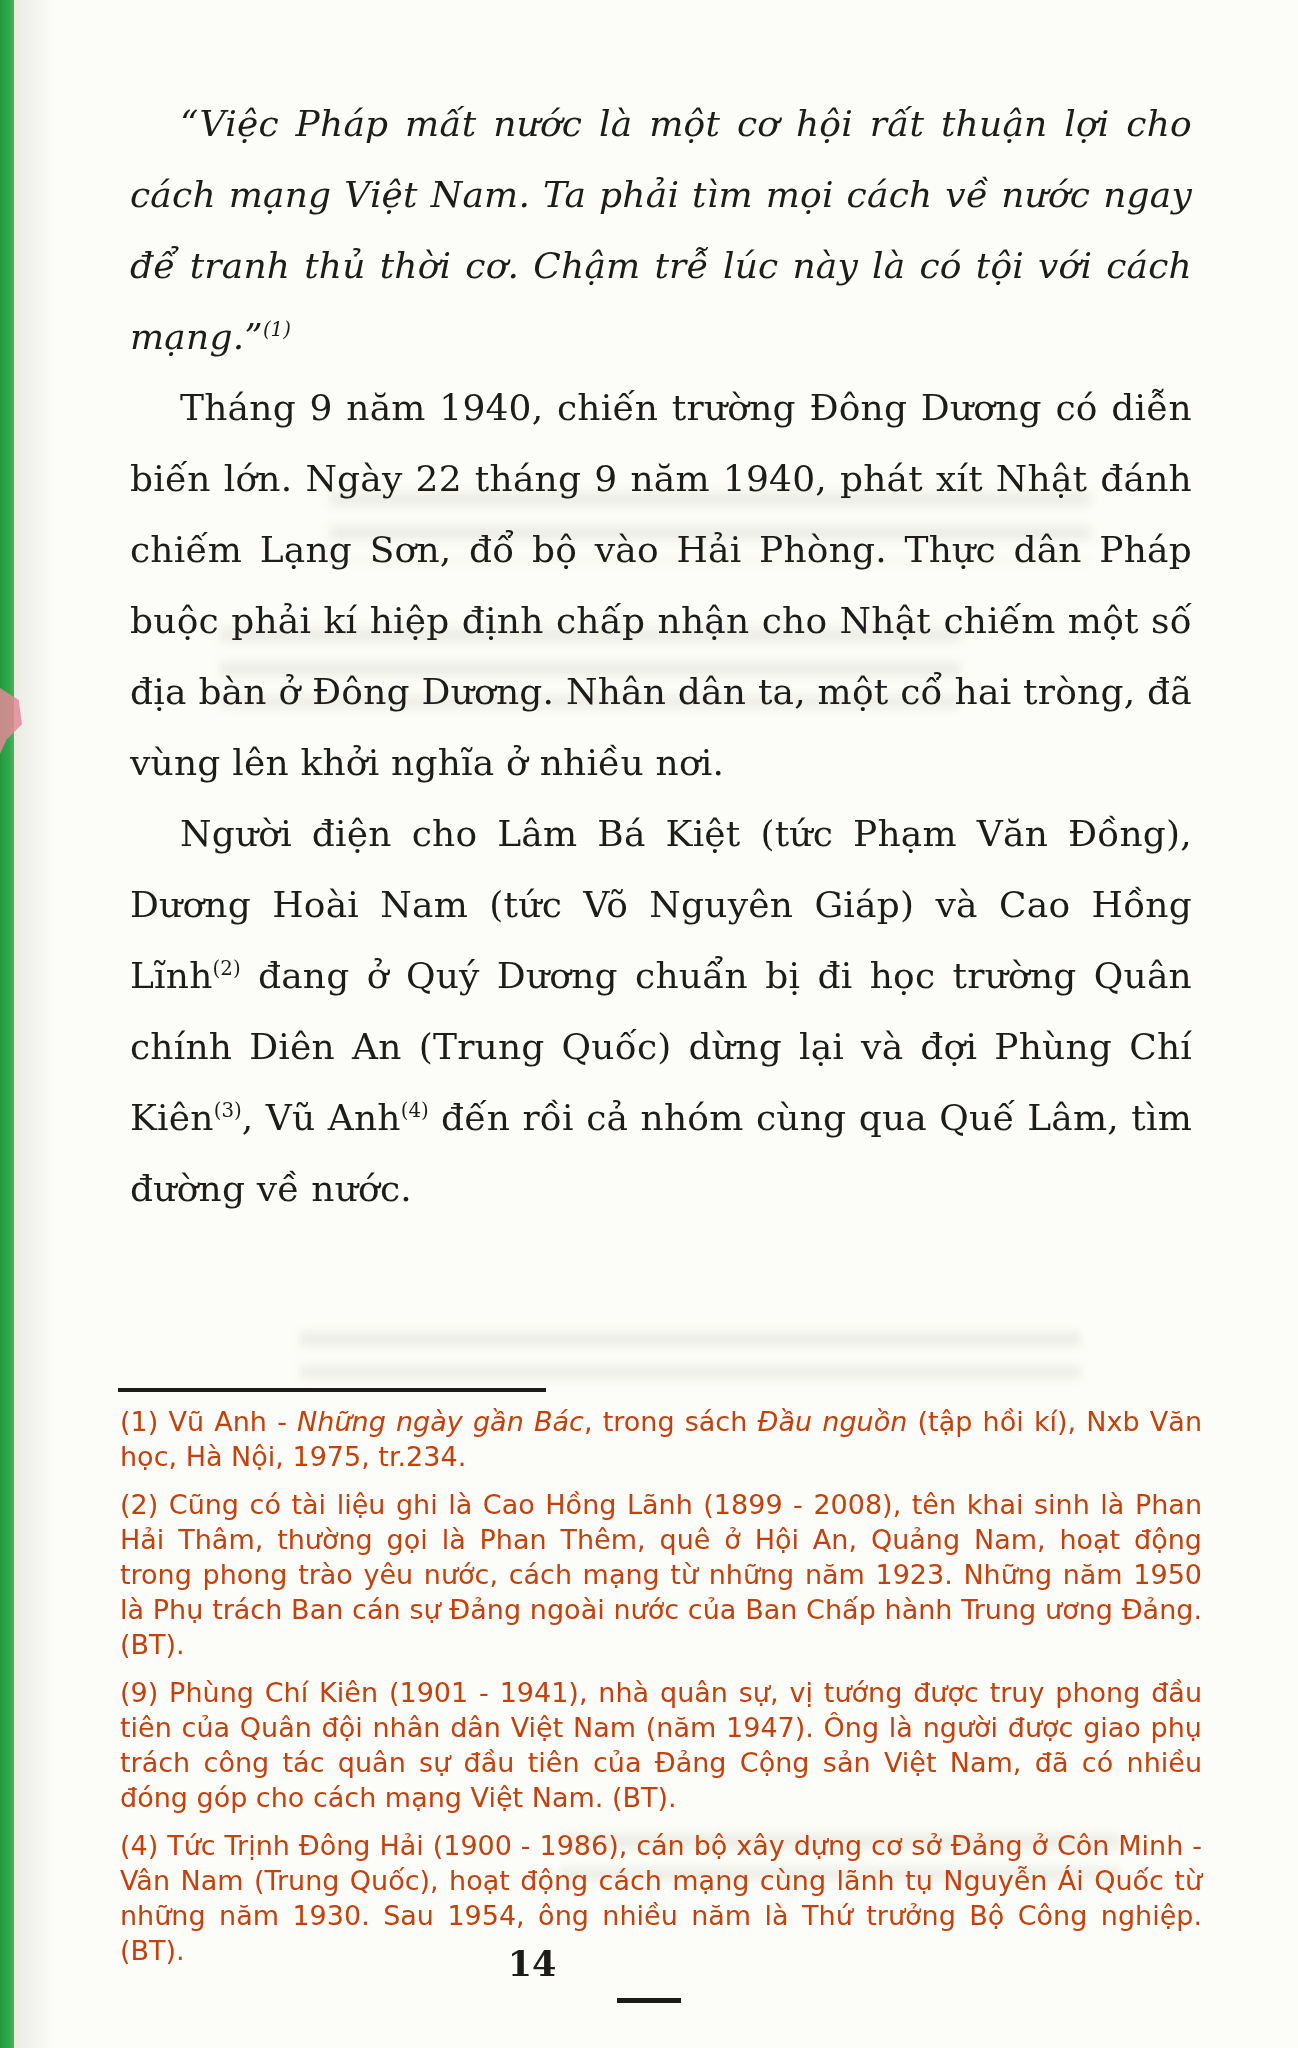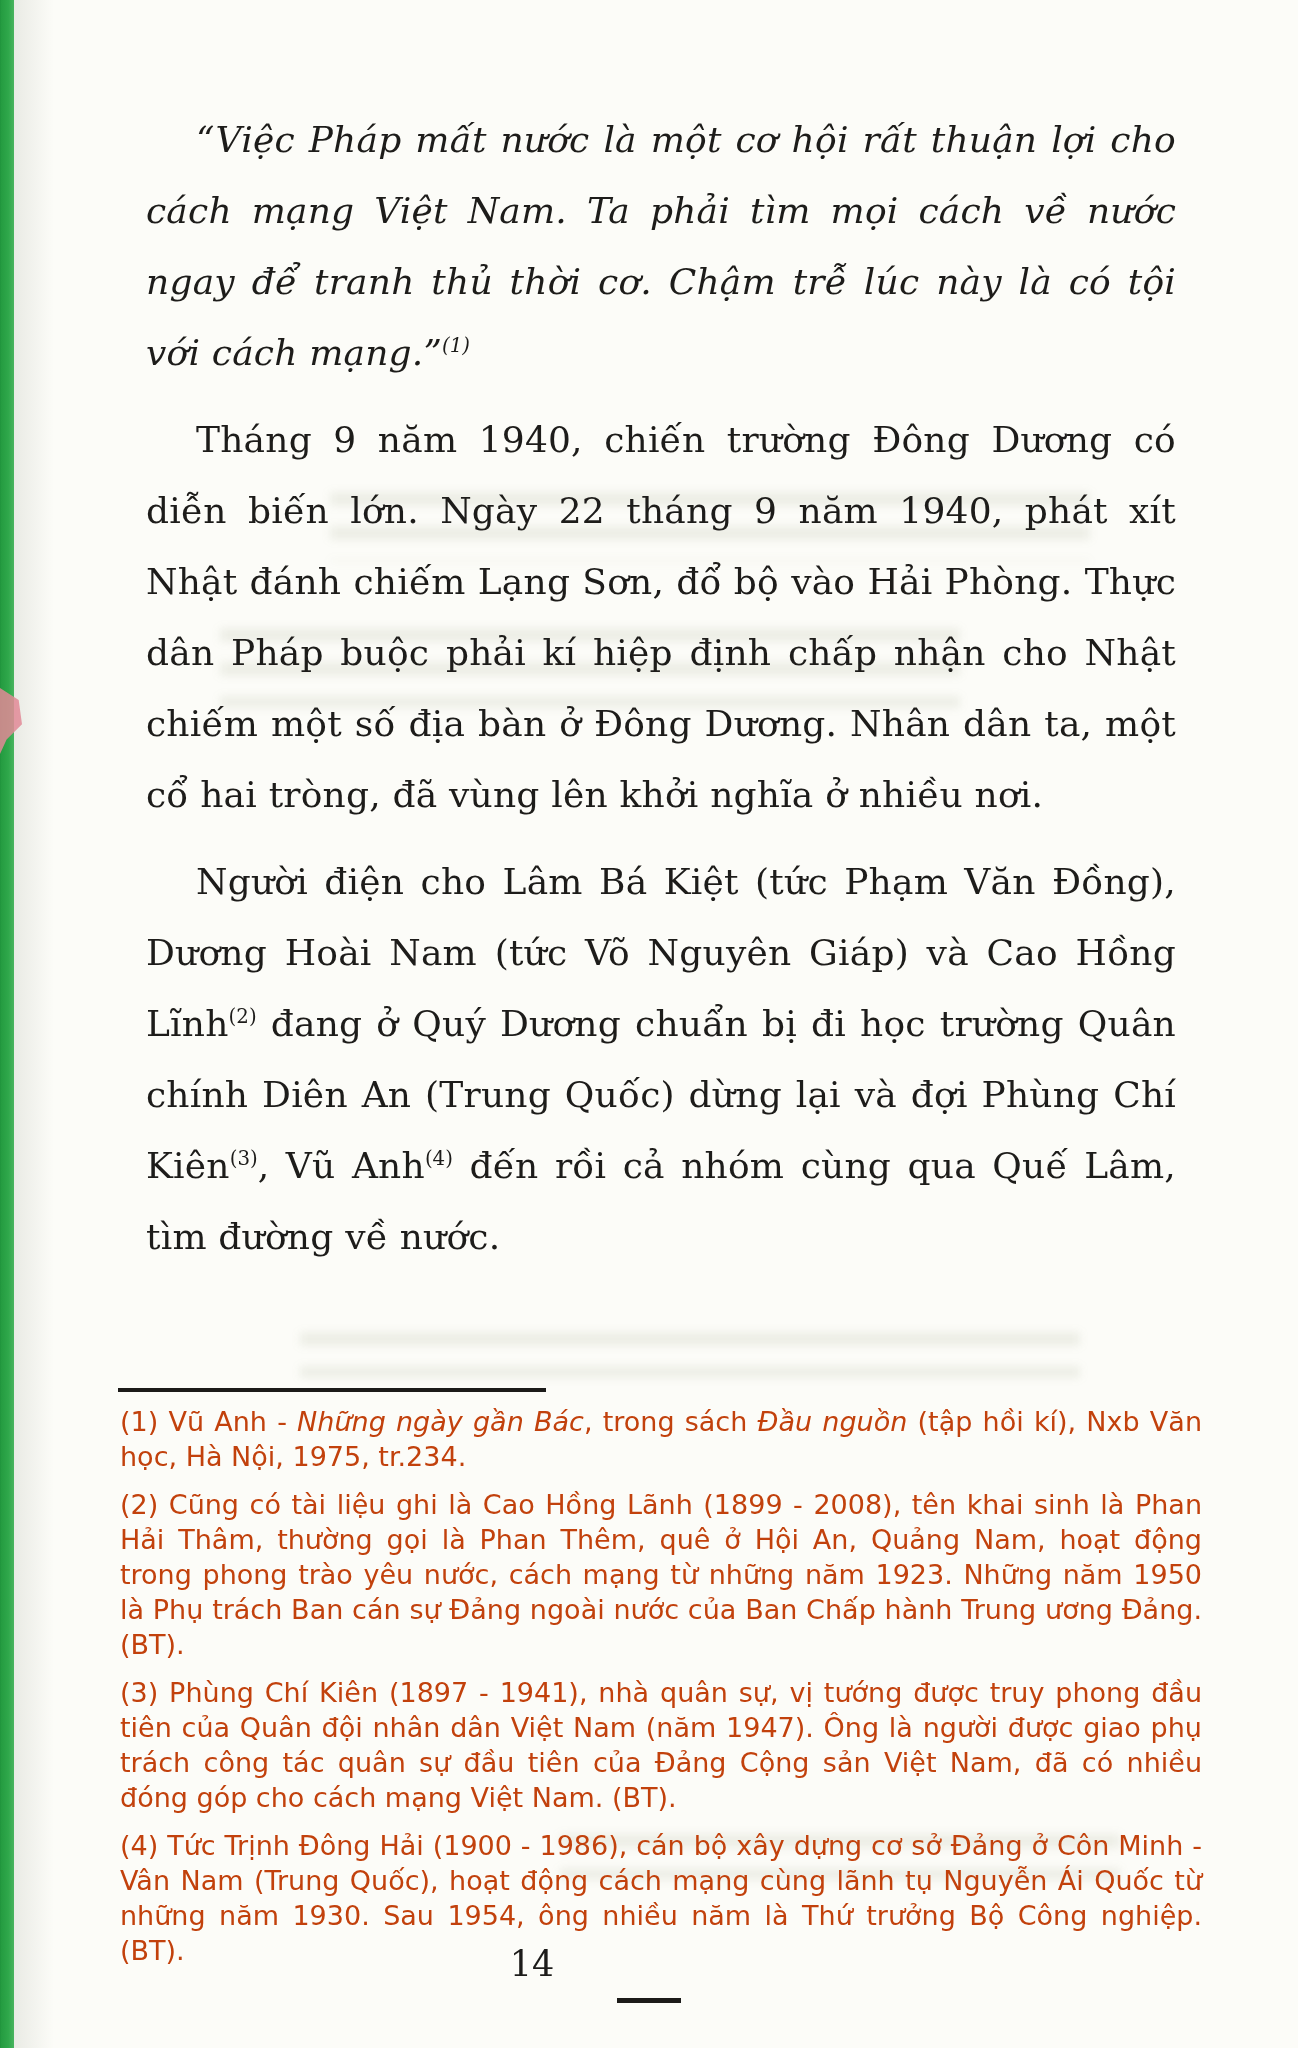--- a/index.html
+++ b/index.html
@@ -31,21 +31,21 @@
   .ghost{
     position:absolute;
     background:repeating-linear-gradient(180deg, rgba(110,120,80,0.10) 0 14px, rgba(110,120,80,0) 14px 34px);
     filter:blur(4px);
     pointer-events:none;
   }
   .text-area{
     position:absolute;left:130px;top:88px;width:1062px;
   }
   .para{
-    margin:16px;
+    margin:0;
     font-size:36px;
     line-height:71px;
     text-align:justify;
     text-indent:50px;
     letter-spacing:0.2px;
   }
   .para.quote{
     font-style:italic;
   }
   sup{
@@ -65,21 +65,21 @@
     margin:0 0 13px 0;
     font-family:"DejaVu Sans", sans-serif;
     font-size:27px;
     line-height:35px;
     text-align:justify;
     color:#c2410c;
   }
   .page-number{
     position:absolute;top:1942px;left:0;width:1064px;
     text-align:center;
-    font-weight:normal;
+    font-weight:bold;
     font-size:35px;
     line-height:44px;
   }
   .page-number-underline{
     position:absolute;top:1998px;left:617px;width:64px;height:5px;
     background:#1c1b19;
   }
 </style>
 </head>
 <body>
@@ -96,18 +96,18 @@
 <div class="text-area" id="text-area">
     <p class="para quote">“Việc Pháp mất nước là một cơ hội rất thuận lợi cho cách mạng Việt Nam. Ta phải tìm mọi cách về nước ngay để tranh thủ thời cơ. Chậm trễ lúc này là có tội với cách mạng.”<sup>(1)</sup></p>
     <p class="para">Tháng 9 năm 1940, chiến trường Đông Dương có diễn biến lớn. Ngày 22 tháng 9 năm 1940, phát xít Nhật đánh chiếm Lạng Sơn, đổ bộ vào Hải Phòng. Thực dân Pháp buộc phải kí hiệp định chấp nhận cho Nhật chiếm một số địa bàn ở Đông Dương. Nhân dân ta, một cổ hai tròng, đã vùng lên khởi nghĩa ở nhiều nơi.</p>
     <p class="para">Người điện cho Lâm Bá Kiệt (tức Phạm Văn Đồng), Dương Hoài Nam (tức Võ Nguyên Giáp) và Cao Hồng Lĩnh<sup>(2)</sup> đang ở Quý Dương chuẩn bị đi học trường Quân chính Diên An (Trung Quốc) dừng lại và đợi Phùng Chí Kiên<sup>(3)</sup>, Vũ Anh<sup>(4)</sup> đến rồi cả nhóm cùng qua Quế Lâm, tìm đường về nước.</p>
   </div>
 
 <div class="footnote-sep"></div>
 <div class="footnotes" id="footnotes">
     <p class="footnote">(1) Vũ Anh - <i>Những ngày gần Bác</i>, trong sách <i>Đầu nguồn</i> (tập hồi kí), Nxb Văn học, Hà Nội, 1975, tr.234.</p>
     <p class="footnote">(2) Cũng có tài liệu ghi là Cao Hồng Lãnh (1899 - 2008), tên khai sinh là Phan Hải Thâm, thường gọi là Phan Thêm, quê ở Hội An, Quảng Nam, hoạt động trong phong trào yêu nước, cách mạng từ những năm 1923. Những năm 1950 là Phụ trách Ban cán sự Đảng ngoài nước của Ban Chấp hành Trung ương Đảng. (BT).</p>
-    <p class="footnote">(3) Phùng Chí Kiên (1897 - 1941), nhà quân sự, vị tướng được truy phong đầu tiên của Quân đội nhân dân Việt Nam (năm 1947). Ông là người được giao phụ trách công tác quân sự đầu tiên của Đảng Cộng sản Việt Nam, đã có nhiều đóng góp cho cách mạng Việt Nam. (BT).</p>
+    <p class="footnote">(9) Phùng Chí Kiên (1901 - 1941), nhà quân sự, vị tướng được truy phong đầu tiên của Quân đội nhân dân Việt Nam (năm 1947). Ông là người được giao phụ trách công tác quân sự đầu tiên của Đảng Cộng sản Việt Nam, đã có nhiều đóng góp cho cách mạng Việt Nam. (BT).</p>
     <p class="footnote">(4) Tức Trịnh Đông Hải (1900 - 1986), cán bộ xây dựng cơ sở Đảng ở Côn Minh - Vân Nam (Trung Quốc), hoạt động cách mạng cùng lãnh tụ Nguyễn Ái Quốc từ những năm 1930. Sau 1954, ông nhiều năm là Thứ trưởng Bộ Công nghiệp. (BT).</p>
   </div>
 
 <div class="page-number">14</div>
 <div class="page-number-underline"></div>
 
 </body></html>

